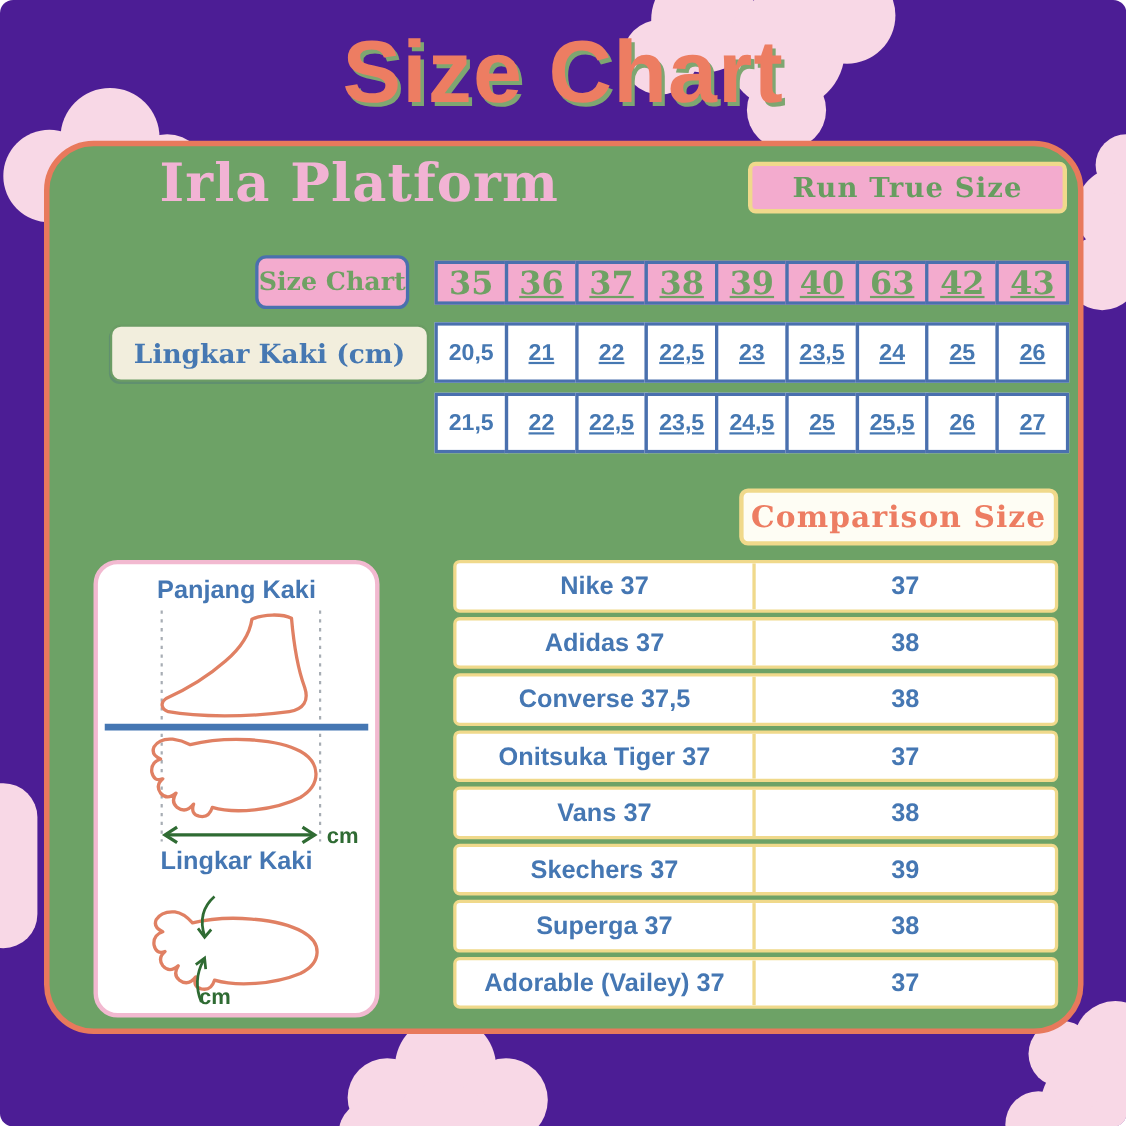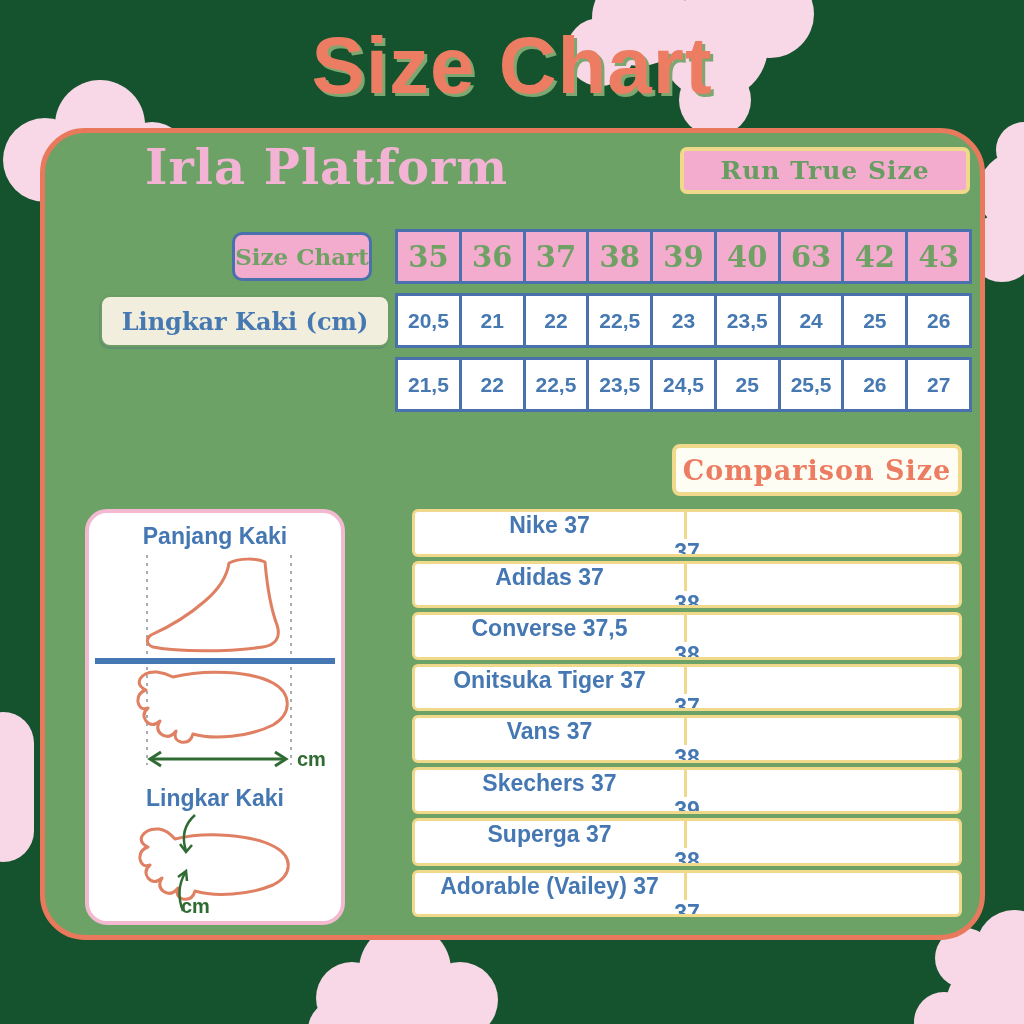--- a/index.html
+++ b/index.html
@@ -3,21 +3,21 @@
 <meta charset="utf-8">
 <style>
   :root{
     --coral:#ED7D62; --panel-green:#6DA266; --panel-border:#E8795C;
     --pink:#F3ABCE; --light-pink:#F8D8E6; --blue:#4678B2; --blue-border:#4A70AE;
     --cream:#F2EEDD; --yellow:#F0D98B; --dark-green:#2F6B33;
     --text-green:#6FA164; --footer-green:#63A45C; --foot:#E08063; --dash:#A7ADB4;
   }
   *{margin:0;padding:0;box-sizing:border-box;}
   body{background:#fff;font-family:"Liberation Sans",sans-serif;}
-  #canvas{position:relative;width:1024px;height:1024px;background:#14532d;overflow:hidden;}
+  #canvas{position:relative;width:1024px;height:1024px;background:#4c1d95;overflow:hidden;border-radius:12px;}
   .abs{position:absolute;}
   .serif{font-family:"DejaVu Serif",serif;font-weight:bold;}
   .sans{font-family:"Liberation Sans",sans-serif;font-weight:bold;}
   .petal{position:absolute;border-radius:50%;background:var(--light-pink);}
   .flower{position:absolute;z-index:0;}
   .page-title{left:0;right:0;top:20px;text-align:center;font-size:80px;font-weight:bold;
     color:var(--coral);letter-spacing:1px;z-index:2;text-shadow:3px 3px 0 #7EA671;}
   .panel{left:40px;top:128px;width:945px;height:812px;background:var(--panel-green);
     border:5px solid var(--panel-border);border-radius:45px;z-index:1;}
   .product-name{left:100px;top:6px;font-size:48px;color:#F2B3D4;letter-spacing:1px;}
@@ -26,30 +26,30 @@
     justify-content:center;font-size:25px;color:#679D60;letter-spacing:1px;}
   .corner-label{left:187px;top:99px;width:140px;height:49px;background:var(--pink);
     border:3px solid var(--blue-border);border-radius:10px;display:flex;align-items:center;
     justify-content:center;font-size:23px;color:var(--text-green);}
   .row-label{background:var(--cream);border:2px solid #6b9c64;border-radius:10px;
     display:flex;align-items:center;justify-content:center;font-size:24px;color:var(--blue);
     box-shadow:-1px 2px 0 rgba(60,90,140,.25);}
   .size-row{display:flex;width:577px;height:55px;left:350px;}
   .size-cell{flex:1;border:3px solid var(--blue-border);display:flex;align-items:center;
     justify-content:center;}
-  .size-cell + .size-cell{margin-left:-3px;}
+  .size-cell + .size-cell{margin-left:-3px;text-decoration:underline;}
   .size-cell.pink{background:var(--pink);font-family:"DejaVu Serif",serif;font-weight:bold;
     font-size:29px;color:var(--text-green);}
   .size-cell.white{background:#fff;font-size:21px;font-weight:bold;color:var(--blue);}
   .comp-header{left:627px;top:311px;width:290px;height:52px;background:#FEFDF4;
     border:4px solid var(--yellow);border-radius:8px;display:flex;align-items:center;
     justify-content:center;font-size:27px;color:var(--coral);letter-spacing:1px;}
   .comp-table{left:367px;top:376px;width:550px;display:flex;flex-direction:column;gap:4px;}
   .comp-row{display:flex;height:47.5px;background:#fff;border:3px solid var(--yellow);
-    border-radius:6px;overflow:hidden;flex-direction:column;}
+    border-radius:6px;overflow:hidden;}
   .comp-brand{width:272px;border-right:3px solid var(--yellow);display:flex;
     align-items:center;justify-content:center;font-size:23px;font-weight:bold;color:#4577B3;}
   .comp-size{flex:1;display:flex;align-items:center;justify-content:center;
     font-size:23px;font-weight:bold;color:#4577B3;}
   .diagram-box{left:40px;top:376px;width:260px;height:416px;background:#fff;
     border:4px solid #F2B9D0;border-radius:22px;}
   .diagram-heading{left:0;right:0;text-align:center;font-size:23px;font-weight:bold;color:#4577B3;}
   .footer{left:0;right:0;top:975px;text-align:center;font-size:30px;font-weight:bold;
     color:var(--footer-green);z-index:2;letter-spacing:1px;}
 </style>
@@ -97,21 +97,21 @@
   <div class="abs page-title sans">Size Chart</div>
 
   <div class="abs panel">
 
     <div class="abs product-name serif">Irla Platform</div>
 
     <div class="abs badge serif">Run True Size</div>
 
     <div class="abs corner-label serif">Size Chart</div>
 
-    <div class="abs size-row" style="top:96px;">
+    <div class="abs size-row" style="top:96px;align-items:center;">
       <div class="size-cell pink">35</div>
       <div class="size-cell pink">36</div>
       <div class="size-cell pink">37</div>
       <div class="size-cell pink">38</div>
       <div class="size-cell pink">39</div>
       <div class="size-cell pink">40</div>
       <div class="size-cell pink">63</div>
       <div class="size-cell pink">42</div>
       <div class="size-cell pink">43</div>
     </div>
@@ -188,21 +188,21 @@
         <line x1="0" y1="108" x2="240" y2="108" stroke="#4577B3" stroke-width="6"></line>
         <path d="M78 124 C110 116,156 118,178 130 C196 140,198 160,178 172 C154 184,118 187,98 181 Q95 191,86 189 Q78 187,81 178 Q74 187,66 181 Q60 176,65 168 Q57 175,51 168 Q46 161,53 155 Q45 158,43 149 Q42 140,51 137 Q42 133,45 126 Q50 118,62 119 Q70 120,78 124 Z" fill="none" stroke="#E08063" stroke-width="3" stroke-linejoin="round"></path>
         <g stroke="#2F6B33" stroke-width="3" fill="none">
           <line x1="56" y1="206" x2="190" y2="206"></line>
           <polyline points="66,199 55,206 66,213"></polyline>
           <polyline points="180,199 191,206 180,213"></polyline>
         </g>
         <text x="202" y="213" font-family="Liberation Sans, sans-serif" font-weight="bold" font-size="20" fill="#2F6B33">cm</text>
       </svg>
 
-      <div class="abs diagram-heading" style="top:272px;">Lingkar Kaki</div>
+      <div class="abs diagram-heading" style="top:256px;">Lingkar Kaki</div>
 
       <svg class="abs" style="left:14px;top:300px;" width="210" height="104" viewBox="0 0 210 104">
         <path d="M72 26 C104 18,150 22,172 34 C190 44,190 62,170 72 C146 82,112 84,92 78 Q89 88,80 86 Q72 84,75 75 Q68 84,60 78 Q54 73,59 65 Q51 72,45 65 Q40 58,47 52 Q39 55,37 46 Q36 37,45 34 Q36 30,39 23 Q44 15,56 16 Q64 17,72 26 Z" fill="none" stroke="#E08063" stroke-width="3" stroke-linejoin="round"></path>
         <g stroke="#2F6B33" stroke-width="2.5" fill="none">
           <path d="M92 2 Q76 16 83 38"></path>
           <polyline points="77,31 83,39 89,32"></polyline>
           <path d="M80 98 Q72 78 82 60"></path>
           <polyline points="75,64 83,58 84,68"></polyline>
         </g>
         <text x="78" y="100" font-family="Liberation Sans, sans-serif" font-weight="bold" font-size="20" fill="#2F6B33">cm</text>

